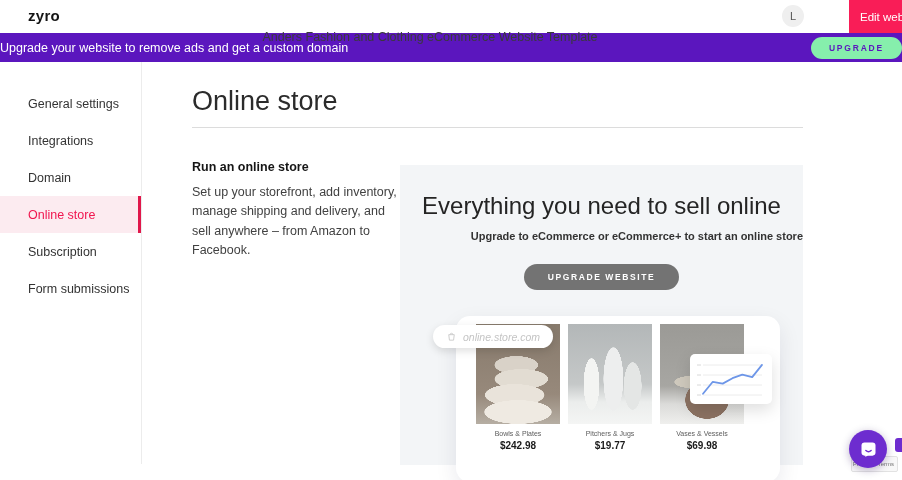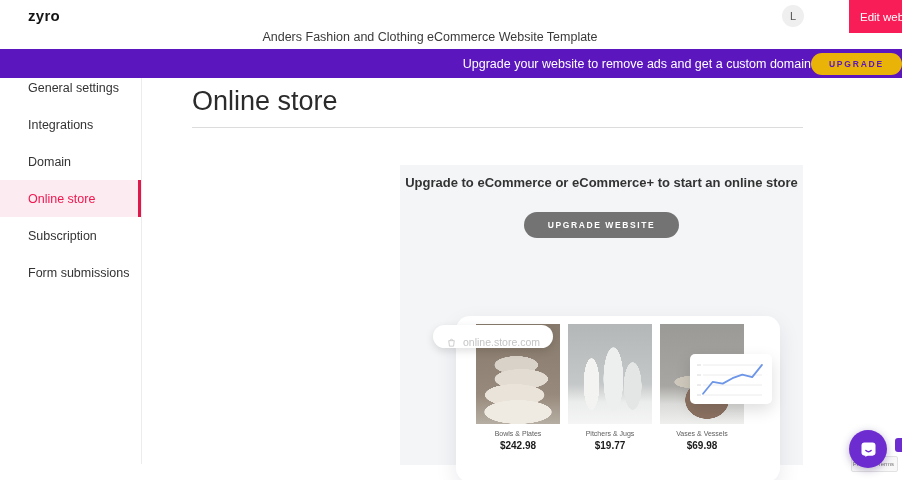--- a/index.html
+++ b/index.html
@@ -10,42 +10,42 @@
   .header { position:absolute; top:0; left:0; width:902px; height:33px; background:#fff; z-index:10; }
   .logo { position:absolute; left:28px; top:7px; font-size:15px; font-weight:bold; color:#151515; letter-spacing:.3px; cursor:pointer; }
   .header-title { position:absolute; left:160px; width:540px; top:10px; text-align:center; font-size:12.5px; color:#3a3a3a;margin-top:20px; }
   .avatar { position:absolute; left:782px; top:5px; width:22px; height:22px; border-radius:50%; background:#efefef; color:#555;
             font-size:11px; display:flex; align-items:center; justify-content:center; cursor:pointer; }
   .edit-btn { position:absolute; left:818px; top:0; width:84px; height:33px; background:#f91d57; color:#fff; border:none;
               font-size:11.5px; font-family:inherit; cursor:pointer;margin-left:31px; }
 
   
   .banner { position:absolute; top:33px; left:0; width:902px; height:29px; background:#5b16be; display:flex;
-            align-items:center; justify-content:flex-end; z-index:9;margin-top:16px; }
+            align-items:center; justify-content:space-between; gap:14px; z-index:9; }
   .banner-text { color:#fff; font-size:12.5px; }
-  .banner-btn { background:#eab308; color:#5b16be; border:none; border-radius:999px; padding:6px 18px; font-size:8.5px;
+  .banner-btn { background:#86efac; color:#5b16be; border:none; border-radius:999px; padding:6px 18px; font-size:8.5px;
                 font-weight:bold; letter-spacing:1.8px; font-family:inherit; cursor:pointer; }
 
   
-  .sidebar { position:absolute; top:62px; left:0; width:142px; height:402px; background:#fff; border-right:1px solid #ececec; padding-top:7px; }
+  .sidebar { position:absolute; top:62px; left:0; width:142px; height:402px; background:#fff; border-right:1px solid #ececec; padding-top:23px; }
   .side-item { height:37px; display:flex; align-items:center; padding-left:28px; font-size:12.5px; color:#333; cursor:pointer; }
   .side-item.active { color:#f0164f; background:#fcebf0; box-shadow:inset -3px 0 0 0 #e0174b; }
 
   
   .main { position:absolute; top:62px; left:142px; width:760px; height:418px; background:#fff; }
   .page-title { position:absolute; left:50px; top:24px; font-size:27px; font-weight:400; color:#2b2b2b; }
   .title-divider { position:absolute; left:50px; top:65px; width:611px; height:1px; background:#dcdcdc; }
   .left-col { position:absolute; left:50px; top:98px; width:212px; }
   .lc-heading { font-size:12.5px; font-weight:bold; color:#161616; margin-bottom:9px; }
   .lc-text { font-size:12.5px; color:#414141; line-height:1.55; }
 
   
   .panel { position:absolute; left:258px; top:103px; width:403px; height:300px; background:#f3f5f7; }
   .promo-heading { text-align:center; margin-top:27px; font-size:24px; font-weight:400; color:#242424; }
-  .promo-sub { text-align:center; margin-top:10px; font-size:13px; font-weight:bold; color:#333; }
+  .promo-sub { text-align:right; margin-top:10px; font-size:11px; font-weight:bold; color:#333; }
   .promo-btn { display:block; margin:22px auto 0; background:#737373; color:#fff; border:none; border-radius:999px;
                padding:8px 24px; font-size:8.5px; font-weight:bold; letter-spacing:1.6px; font-family:inherit; cursor:pointer; }
 
   
   .store-card { position:absolute; left:56px; top:151px; width:324px; height:166px; background:#fff; border-radius:14px;
                 box-shadow:0 8px 22px rgba(25,25,55,.09); }
   .products { display:flex; gap:8px; padding:8px 0 0 20px; }
   .product { width:84px; }
   .p-img { width:84px; height:100px; }
   .p-name { margin-top:6px; text-align:center; font-size:7px; color:#5c5c5c; }
@@ -61,21 +61,21 @@
       radial-gradient(10px 32px at 54% 55%, #edeeee 98%, transparent),
       radial-gradient(9px 24px at 77% 62%, #e4e6e5 98%, transparent),
       linear-gradient(180deg,#b3b7b8 0%,#c5c8c8 60%,#ebedec 78%,#f4f5f4 100%); }
   .img-2 { background:
       radial-gradient(16px 6px at 36% 58%, #cfc9bd 98%, transparent),
       radial-gradient(22px 19px at 56% 76%, #8b7262 98%, transparent),
       linear-gradient(180deg,#9b9a96 0%,#a7a6a2 62%,#dbdbd9 80%,#efefed 100%); }
 
   
   .url-pill { position:absolute; left:33px; top:160px; height:23px; padding:0 13px; background:#fff; border-radius:999px;
-              box-shadow:0 3px 9px rgba(0,0,0,.13); display:flex; align-items:flex-end; gap:6px; z-index:3; }
+              box-shadow:0 3px 9px rgba(0,0,0,.13); display:flex; align-items:center; gap:6px; z-index:3;font-style:italic; }
   .url-text { font-size:10.5px; color:#c4c4c4; }
 
   
   .chart-card { position:absolute; left:290px; top:189px; width:82px; height:50px; background:#fff; border-radius:5px;
                 box-shadow:0 6px 16px rgba(0,0,0,.13); z-index:3; }
 
   
   .recaptcha-badge { position:absolute; left:851px; top:456px; width:47px; height:16px; background:#f8f8f8;
                      border:1px solid #e2e2e2; border-radius:2px; display:flex; align-items:center; justify-content:flex-end;
                      padding-right:3px; font-size:6px; color:#777; z-index:4; }
@@ -127,22 +127,27 @@
 
       <div class="side-item">
         <span>Form submissions</span>
       </div>
     </nav>
 
   <div class="main">
     <h1 class="page-title">Online store</h1>
     <div class="title-divider"></div>
 
+    <div class="left-col">
+      <div class="lc-heading">Run an online store</div>
+      <div class="lc-text">Set up your storefront, add inventory, manage shipping and delivery, and sell anywhere – from Amazon to Facebook.</div>
+    </div>
 
     <div class="panel">
+      <div class="promo-heading">Everything you need to sell online</div>
       <div class="promo-sub">Upgrade to eCommerce or eCommerce+ to start an online store</div>
       <button class="promo-btn">UPGRADE WEBSITE</button>
 
       <div class="store-card">
         <div class="products">
 
             <div class="product">
               <div class="p-img img-0"></div>
               <div class="p-name">Bowls &amp; Plates</div>
               <div class="p-price">$242.98</div>

